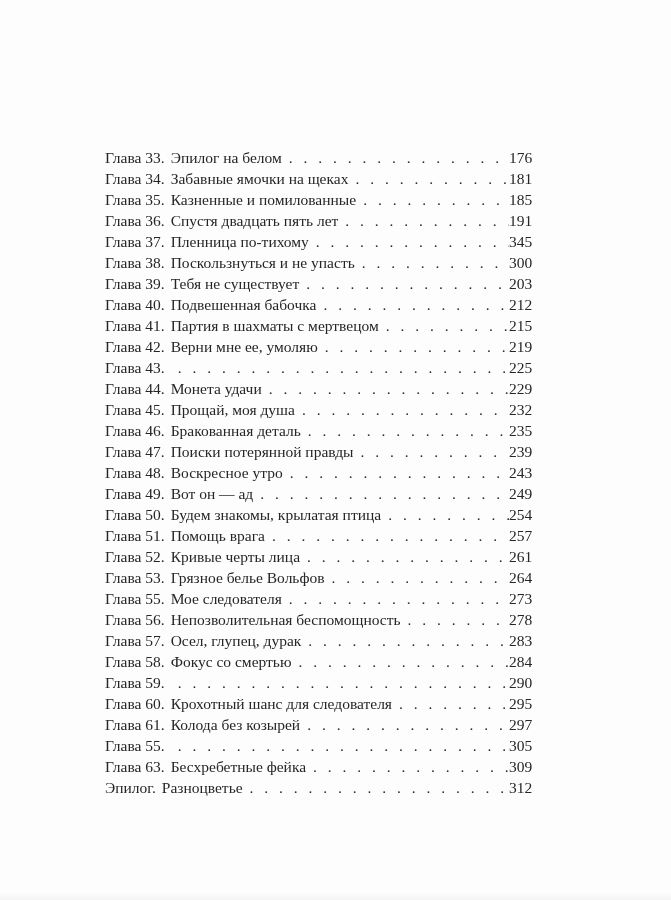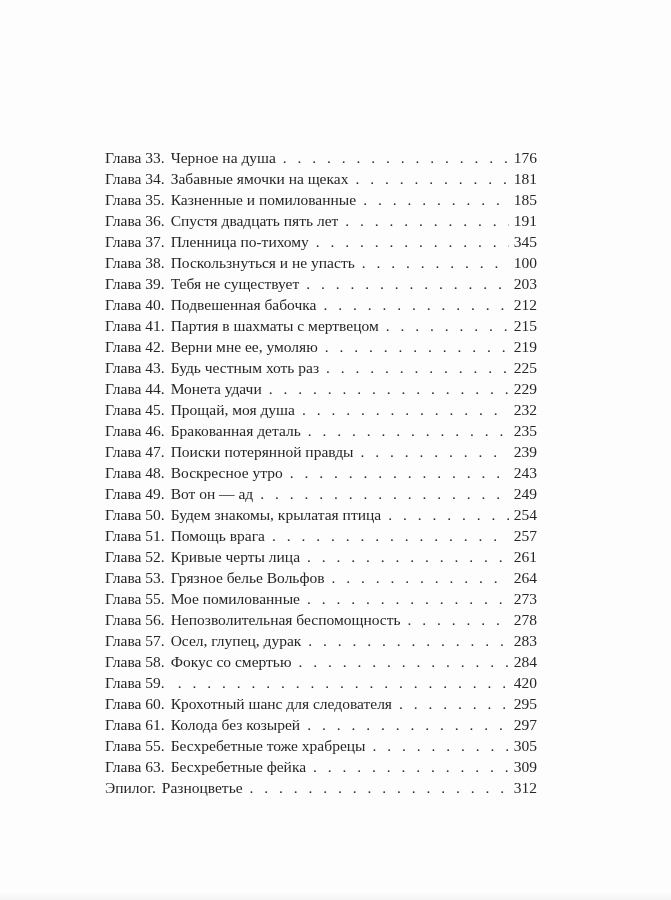--- a/index.html
+++ b/index.html
@@ -49,31 +49,30 @@
     min-width: 12px;
   }
   .leader::after {
     content: ". . . . . . . . . . . . . . . . . . . . . . . . . . . . . . . . . . . . . . . .";
     letter-spacing: 3.5px;
     color: #2b2b2b;
   }
   .pagenum {
     flex: 0 0 auto;
     min-width: 28px;
-    text-align: right;
   }
 </style>
 </head>
 <body>
 
 <div class="page">
   <div class="toc">
   <div class="toc-row">
     <span class="chapter-label">Глава 33.</span>
-    <span class="chapter-title">Черное на душа</span>
+    <span class="chapter-title">Эпилог на белом</span>
     <span class="leader"></span>
     <span class="pagenum">176</span>
   </div>
 
   <div class="toc-row">
     <span class="chapter-label">Глава 34.</span>
     <span class="chapter-title">Забавные ямочки на щеках</span>
     <span class="leader"></span>
     <span class="pagenum">181</span>
   </div>
@@ -96,21 +95,21 @@
     <span class="chapter-label">Глава 37.</span>
     <span class="chapter-title">Пленница по-тихому</span>
     <span class="leader"></span>
     <span class="pagenum">345</span>
   </div>
 
   <div class="toc-row">
     <span class="chapter-label">Глава 38.</span>
     <span class="chapter-title">Поскользнуться и не упасть</span>
     <span class="leader"></span>
-    <span class="pagenum">100</span>
+    <span class="pagenum">300</span>
   </div>
 
   <div class="toc-row">
     <span class="chapter-label">Глава 39.</span>
     <span class="chapter-title">Тебя не существует</span>
     <span class="leader"></span>
     <span class="pagenum">203</span>
   </div>
 
   <div class="toc-row">
@@ -129,21 +128,20 @@
 
   <div class="toc-row">
     <span class="chapter-label">Глава 42.</span>
     <span class="chapter-title">Верни мне ее, умоляю</span>
     <span class="leader"></span>
     <span class="pagenum">219</span>
   </div>
 
   <div class="toc-row">
     <span class="chapter-label">Глава 43.</span>
-    <span class="chapter-title">Будь честным хоть раз</span>
     <span class="leader"></span>
     <span class="pagenum">225</span>
   </div>
 
   <div class="toc-row">
     <span class="chapter-label">Глава 44.</span>
     <span class="chapter-title">Монета удачи</span>
     <span class="leader"></span>
     <span class="pagenum">229</span>
   </div>
@@ -207,21 +205,21 @@
   <div class="toc-row">
     <span class="chapter-label">Глава 53.</span>
     <span class="chapter-title">Грязное белье Вольфов</span>
     <span class="leader"></span>
     <span class="pagenum">264</span>
   </div>
 
 
   <div class="toc-row">
     <span class="chapter-label">Глава 55.</span>
-    <span class="chapter-title">Мое помилованные</span>
+    <span class="chapter-title">Мое следователя</span>
     <span class="leader"></span>
     <span class="pagenum">273</span>
   </div>
 
   <div class="toc-row">
     <span class="chapter-label">Глава 56.</span>
     <span class="chapter-title">Непозволительная беспомощность</span>
     <span class="leader"></span>
     <span class="pagenum">278</span>
   </div>
@@ -236,40 +234,39 @@
   <div class="toc-row">
     <span class="chapter-label">Глава 58.</span>
     <span class="chapter-title">Фокус со смертью</span>
     <span class="leader"></span>
     <span class="pagenum">284</span>
   </div>
 
   <div class="toc-row">
     <span class="chapter-label">Глава 59.</span>
     <span class="leader"></span>
-    <span class="pagenum">420</span>
+    <span class="pagenum">290</span>
   </div>
 
   <div class="toc-row">
     <span class="chapter-label">Глава 60.</span>
     <span class="chapter-title">Крохотный шанс для следователя</span>
     <span class="leader"></span>
     <span class="pagenum">295</span>
   </div>
 
   <div class="toc-row">
     <span class="chapter-label">Глава 61.</span>
     <span class="chapter-title">Колода без козырей</span>
     <span class="leader"></span>
     <span class="pagenum">297</span>
   </div>
 
   <div class="toc-row">
     <span class="chapter-label">Глава 55.</span>
-    <span class="chapter-title">Бесхребетные тоже храбрецы</span>
     <span class="leader"></span>
     <span class="pagenum">305</span>
   </div>
 
   <div class="toc-row">
     <span class="chapter-label">Глава 63.</span>
     <span class="chapter-title">Бесхребетные фейка</span>
     <span class="leader"></span>
     <span class="pagenum">309</span>
   </div>

